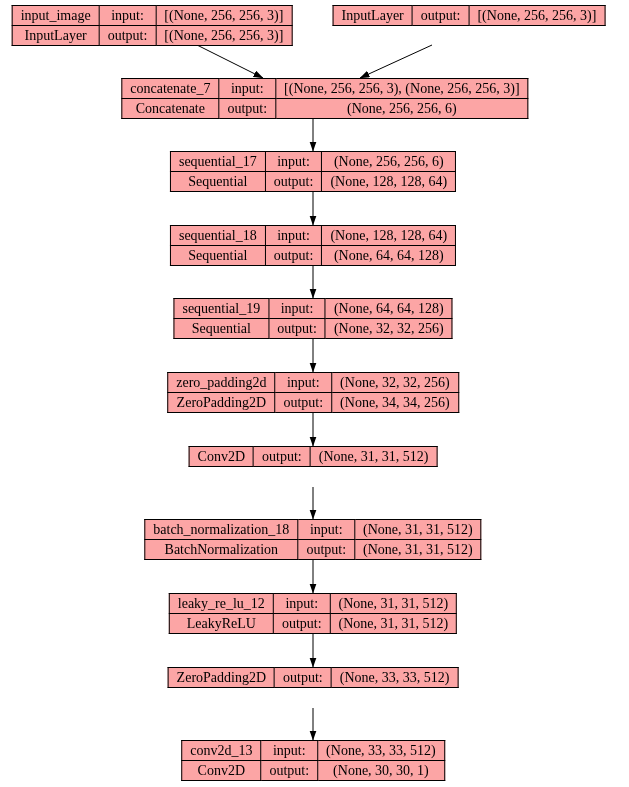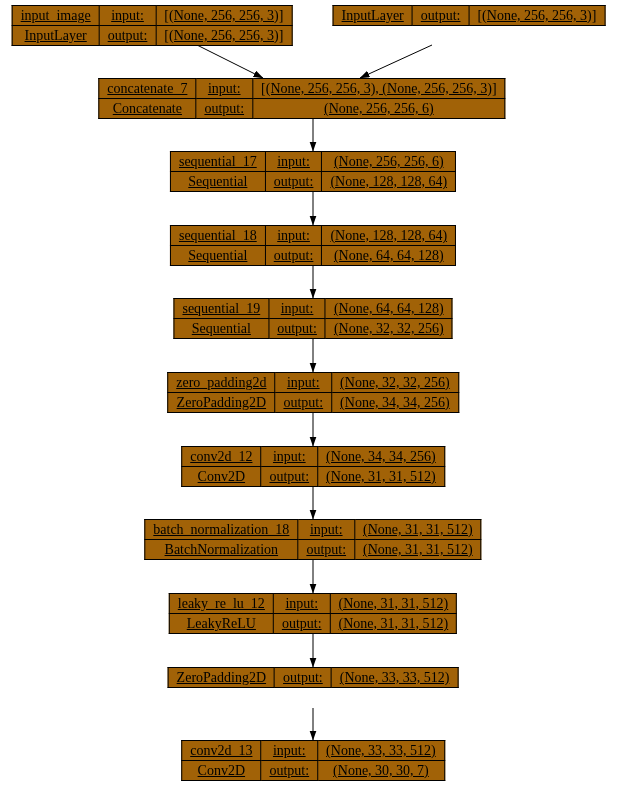--- a/index.html
+++ b/index.html
@@ -6,23 +6,22 @@
   .canvas{
     position:relative;
     width:629px;height:787px;
     background:#ffffff;
     overflow:hidden;
     font-family:"Liberation Serif","DejaVu Serif",serif;
   }
   table.node{
     position:absolute;
     border-collapse:collapse;
-    background:#a16207;
+    background:#fca5a5;
     transform:translateX(-50%);
-    text-decoration:underline;
   }
   table.node td{
     border:1px solid #000000;
     font-family:"Liberation Serif","DejaVu Serif",serif;
     font-size:14px;
     color:#000000;
     text-align:center;
     vertical-align:middle;
     white-space:nowrap;
     height:19px;
@@ -77,21 +76,21 @@
   <table class="node" style="left:469px;top:5px">
     <tbody>
     <tr>
       <td>InputLayer</td>
       <td>output:</td>
       <td>[(None, 256, 256, 3)]</td>
     </tr>
   </tbody>
     </table>
 
-  <table class="node" style="left:302px;top:78px">
+  <table class="node" style="left:325px;top:78px">
     <tbody>
         <tr>
       <td>concatenate_7</td>
       <td>input:</td>
       <td>[(None, 256, 256, 3), (None, 256, 256, 3)]</td>
     </tr>
     <tr>
       <td>Concatenate</td>
       <td>output:</td>
       <td>(None, 256, 256, 6)</td>
@@ -154,25 +153,20 @@
     <tr>
       <td>ZeroPadding2D</td>
       <td>output:</td>
       <td>(None, 34, 34, 256)</td>
     </tr>
   </tbody>
     </table>
 
   <table class="node" style="left:313px;top:446px">
     <tbody>
-        <tr>
-      <td>conv2d_12</td>
-      <td>input:</td>
-      <td>(None, 34, 34, 256)</td>
-    </tr>
     <tr>
       <td>Conv2D</td>
       <td>output:</td>
       <td>(None, 31, 31, 512)</td>
     </tr>
   </tbody>
     </table>
 
   <table class="node" style="left:313px;top:519px">
     <tbody>
@@ -217,18 +211,18 @@
   <table class="node" style="left:313px;top:740px">
     <tbody>
         <tr>
       <td>conv2d_13</td>
       <td>input:</td>
       <td>(None, 33, 33, 512)</td>
     </tr>
     <tr>
       <td>Conv2D</td>
       <td>output:</td>
-      <td>(None, 30, 30, 7)</td>
+      <td>(None, 30, 30, 1)</td>
     </tr>
   </tbody>
     </table>
 
 </div>
 
 </body></html>

